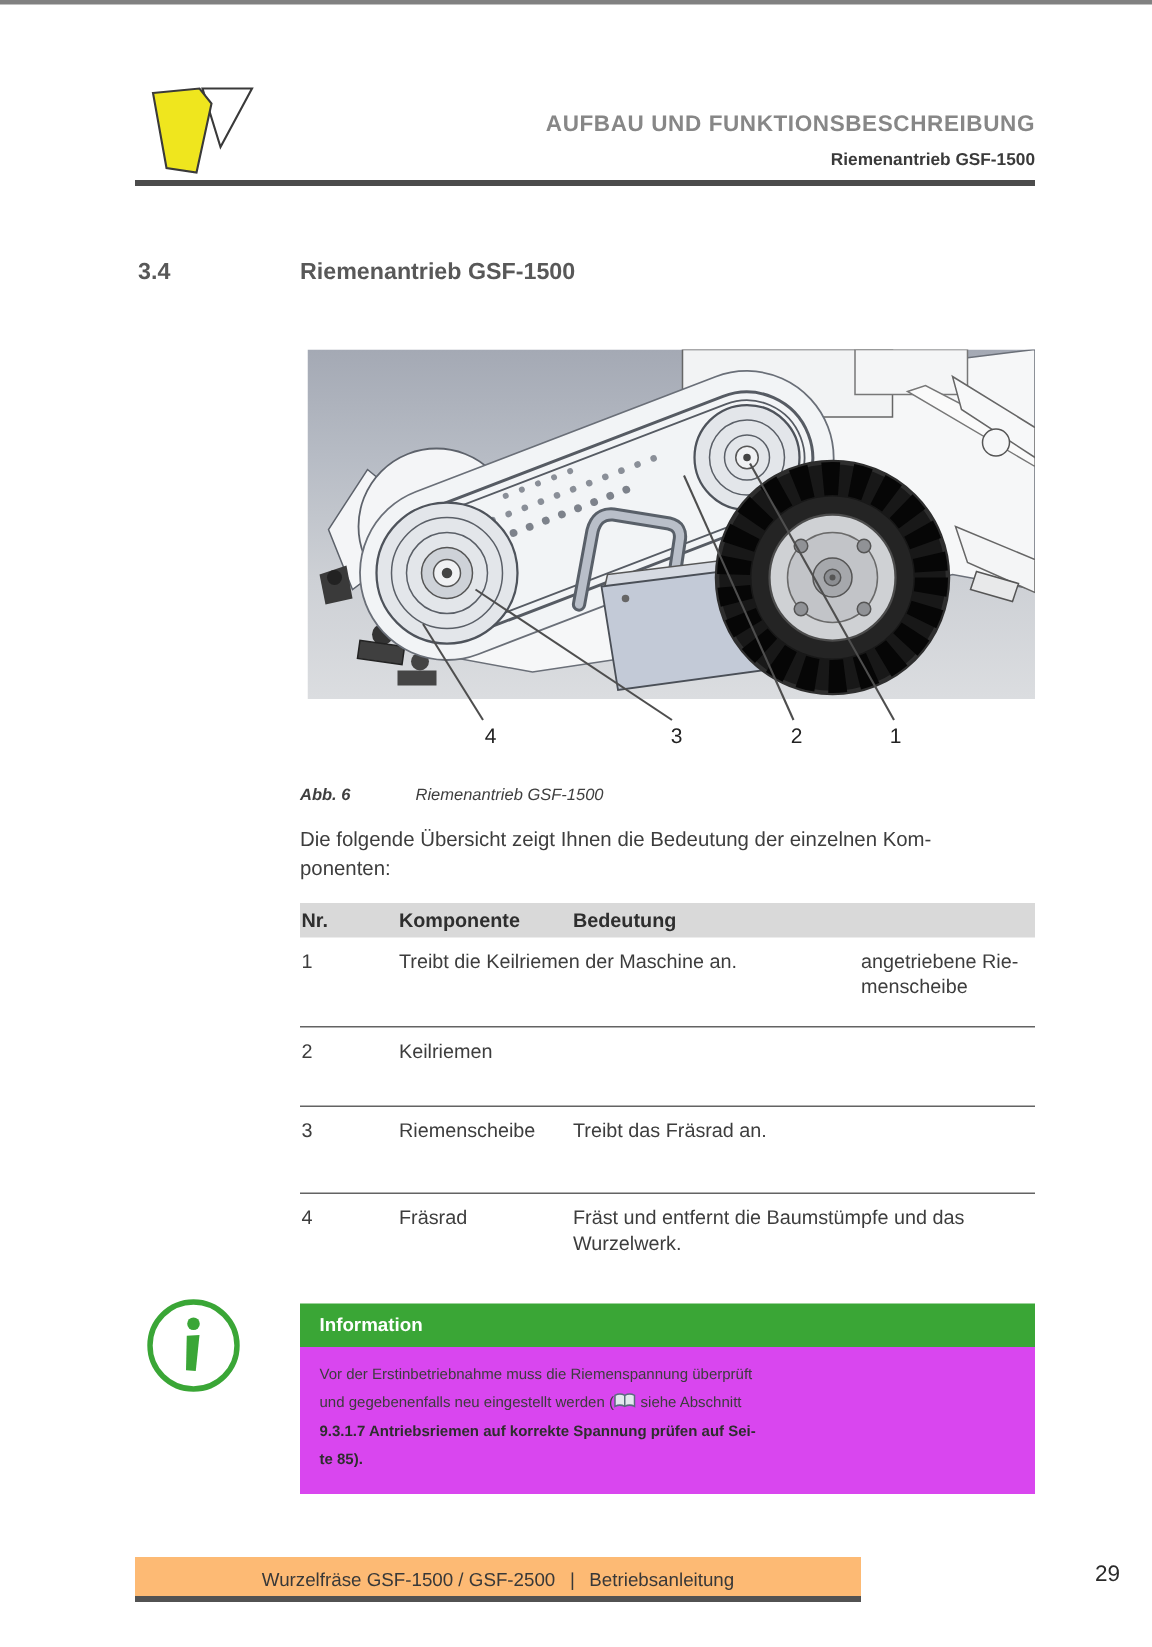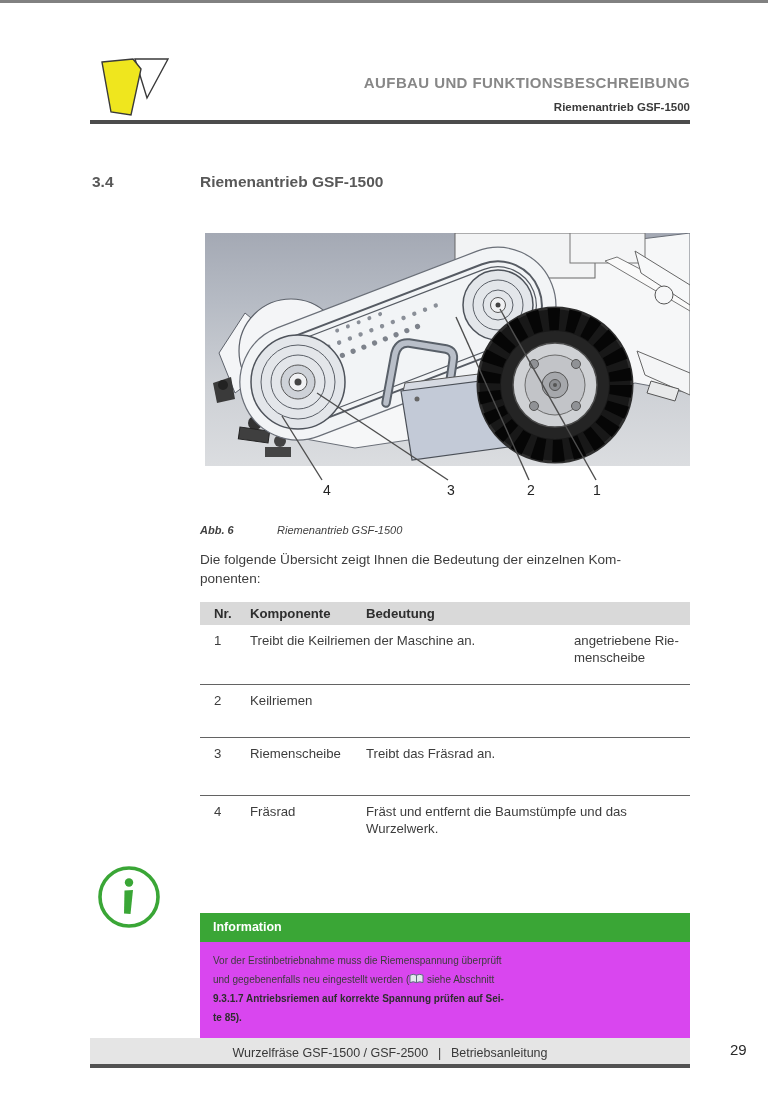--- a/index.html
+++ b/index.html
@@ -24,39 +24,39 @@
 
   .caption { position:absolute; left:200px; top:516px; font-size:11px; font-style:italic; color:#3f3f3f; }
   .caption .cap-label { display:inline-block; width:77px; font-weight:700;margin-top:8px; }
 
   .intro { position:absolute; left:200px; top:550px; width:492px; font-size:13.6px; line-height:19px; color:#3d3d3d; }
 
   .ctable { position:absolute; left:200px; top:602px; width:490px; font-size:13.2px; color:#3d3d3d; }
   .ctable .tr { display:flex; align-items:flex-start; }
   .ctable .thead { background:#d9d9d9; font-weight:700; color:#2e2e2e; padding-top:3px; padding-bottom:3px; }
   .ctable .td, .ctable .th { line-height:17px; }
-  .ctable .c1 { width:50px;  padding-left:14px; flex:none; }
+  .ctable .c1 { width:66px;  padding-left:1px; flex:none; }
   .ctable .c2 { width:116px; flex:none; }
   .ctable .c3 { flex:1; padding-right:5px; }
   .ctable .tbody .tr { padding-top:7px; border-top:none; }
   .ctable .tbody .tr + .tr { border-top:1px solid #636363; }
   .ctable .tbody .tr:nth-child(1) { padding-bottom:18px; }
   .ctable .tbody .tr:nth-child(2) { padding-bottom:28px; }
   .ctable .tbody .tr:nth-child(3) { padding-bottom:33px; }
   .ctable .tbody .tr:nth-child(4) { padding-bottom:18px; }
 
   .info-icon { position:absolute; left:96px; top:864px; width:66px; height:66px; }
   .info-box { position:absolute; left:200px; top:869px; width:490px; }
   .info-head { height:29px; line-height:29px; background:#3aa636; color:#ffffff;
-    font-size:12.5px; font-weight:700; padding-left:13px;margin-top:44px; }
+    font-size:12.5px; font-weight:700; padding-left:13px; }
   .info-body { background:#d946ef; padding:9px 12px 13px 13px; font-size:10px; line-height:19px; color:#3c3c3c; }
   .info-body .ref-bold { font-weight:700; color:#2e2e2e; }
   .book-icon-svg { vertical-align:-1px; }
 
-  .footer-bar { position:absolute; left:90px; top:1038px; width:600px; height:30px; background:#e5e5e5;
+  .footer-bar { position:absolute; left:90px; top:1038px; width:484px; height:30px; background:#fdba74;
     border-bottom:4px solid #525252; text-align:center; line-height:30px; font-size:12.5px; color:#383838; }
   .page-number { position:absolute; left:730px; top:1041px; font-size:15px; color:#2a2a2a; }
 
   text { font-family:"Liberation Sans", sans-serif; }
 </style>
 </head>
 <body>
 
 <div class="page">
 

